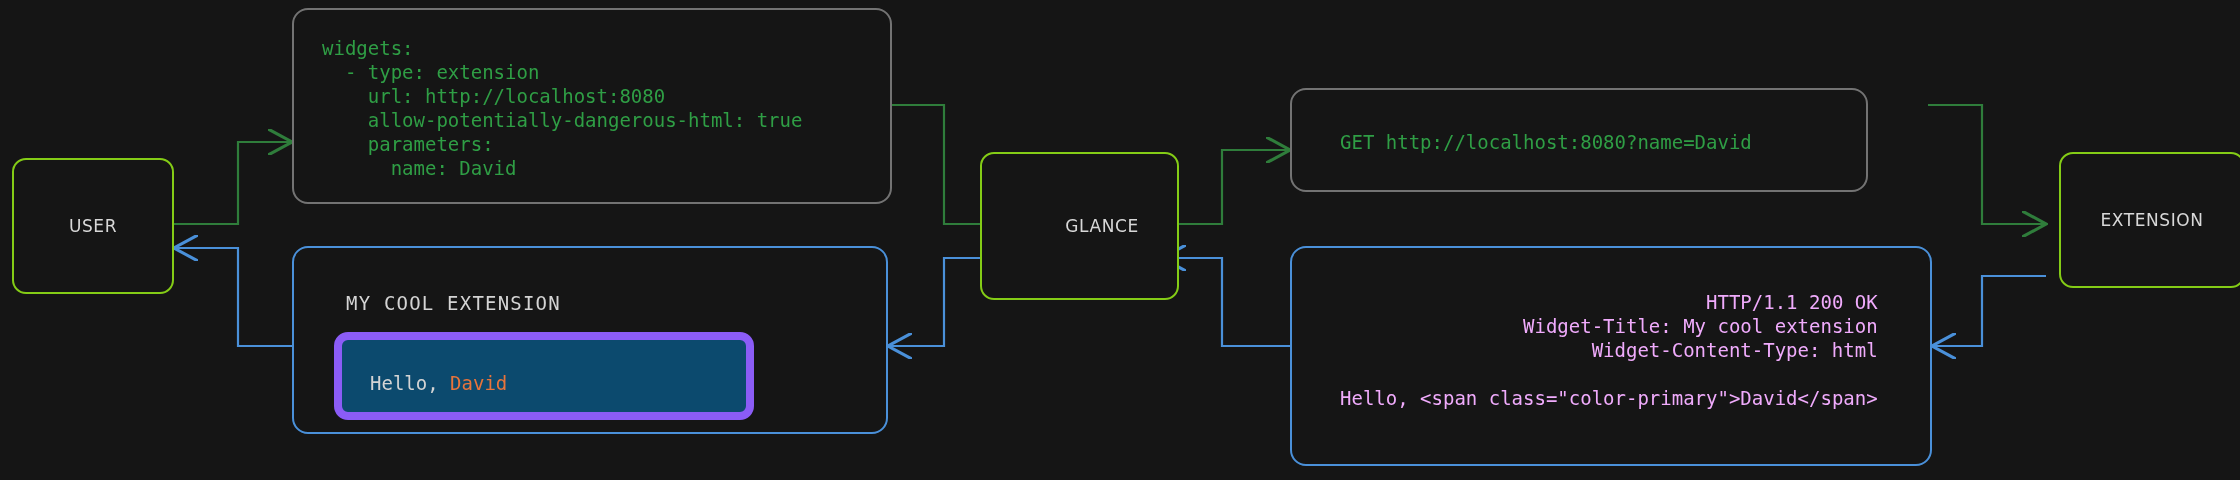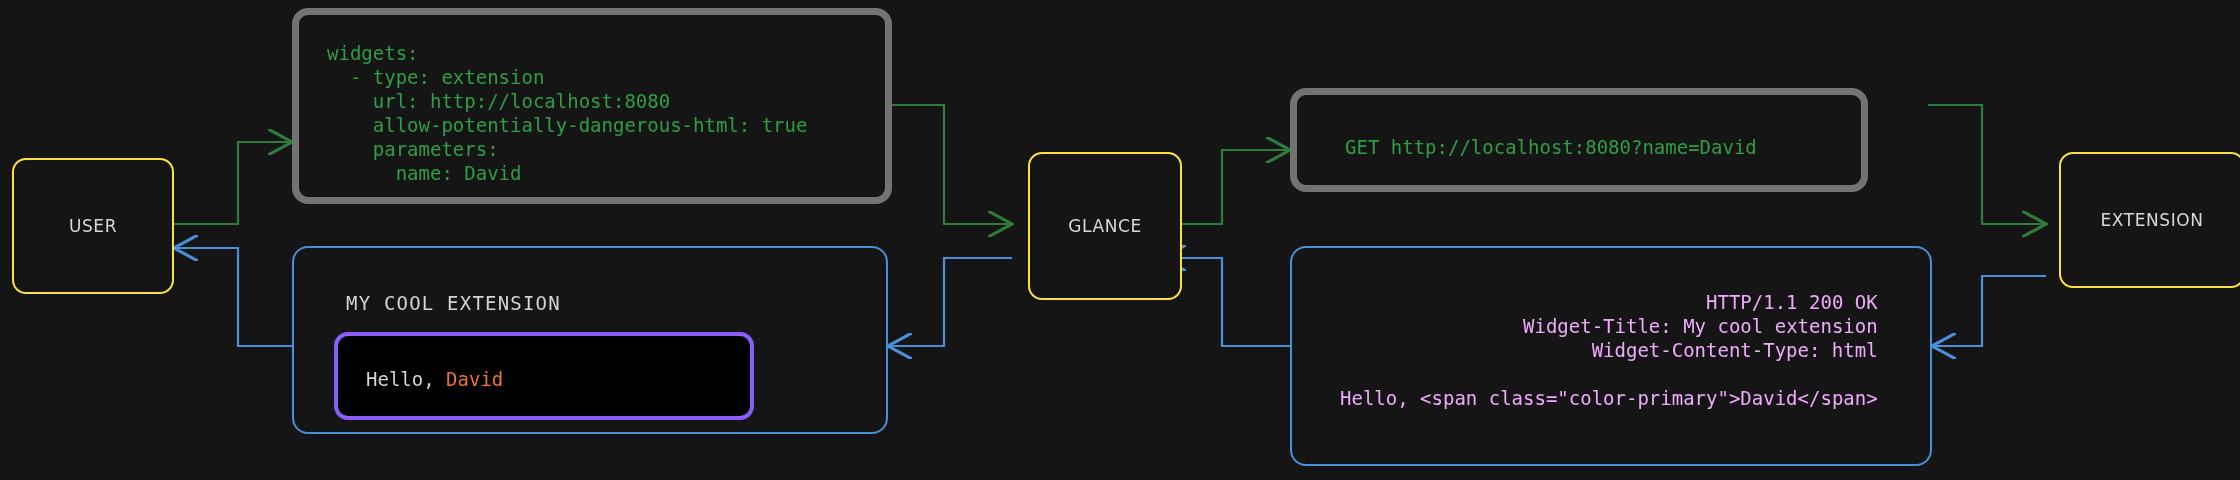--- a/index.html
+++ b/index.html
@@ -17,63 +17,63 @@
   }
   svg.layer {
     position: absolute;
     left: 0; top: 0;
     width: 2240px;
     height: 480px;
     pointer-events: none;
   }
   .node-box {
     position: absolute;
-    border: 2px solid #fde047;
+    border: 2px solid #84cc16;
     border-radius: 14px;
     background: #151515;
     display: flex;
     align-items: center;
     justify-content: center;
   }
   .node-label {
     font-family: "DejaVu Sans", sans-serif;
     font-size: 17px;
     letter-spacing: 0.6px;
     color: #d8d8d8;
     white-space: nowrap;
   }
   .content-box {
     position: absolute;
     border-radius: 16px;
     background: #151515;
     box-sizing: border-box;
   }
-  .content-box.green { border: 7px solid #737373; padding-left: 24px; }
+  .content-box.green { border: 2px solid #737373; padding-left: 24px; }
   .content-box.blue  { border: 2px solid #4a90d9; }
 
   .code {
     font-family: "DejaVu Sans Mono", monospace;
     font-size: 19px;
     line-height: 24px;
     white-space: pre;
   }
   .code.green { color: #2f9e45; }
   .code.blue  { color: #f0abfc; text-align: right; }
 
   .widget-title {
     font-family: "DejaVu Sans Mono", monospace;
     font-size: 19px;
     letter-spacing: 1.2px;
     color: #d4d4d4;
   }
   .widget-inner {
     position: absolute;
-    border: 4px solid #8b5cf6;
+    border: 8px solid #8b5cf6;
     border-radius: 14px;
-    background: #000000;
+    background: #0c4a6e;
     box-sizing: border-box;
   }
   .widget-body {
     font-family: "DejaVu Sans Mono", monospace;
     font-size: 19px;
     color: #d4d4d4;
     white-space: pre;
   }
   .accent { color: #e8743b; }
 </style>
@@ -112,21 +112,21 @@
       <path d="M 1012 258 L 944 258 L 944 346 L 888 346" marker-end="url(#arrow-blue)"></path>
 
       <path d="M 292 346 L 238 346 L 238 248 L 174 248" marker-end="url(#arrow-blue)"></path>
     </g>
   </svg>
 
   <div class="node-box" style="left:12px; top:158px; width:158px; height:132px;">
     <span class="node-label">USER</span>
   </div>
 
-  <div class="node-box" style="left:1028px; top:152px; width:150px; height:144px;">
+  <div class="node-box" style="left:980px; top:152px; width:150px; height:144px;padding-left:45px;">
     <span class="node-label">GLANCE</span>
   </div>
 
   <div class="node-box" style="left:2046px; top:152px; width:182px; height:132px;margin-left:13px;">
     <span class="node-label">EXTENSION</span>
   </div>
 
   <div class="content-box green" style="left:292px; top:8px; width:600px; height:196px;">
     <div class="code green" style="position:absolute; left:28px; top:26px;">widgets:
   - type: extension

